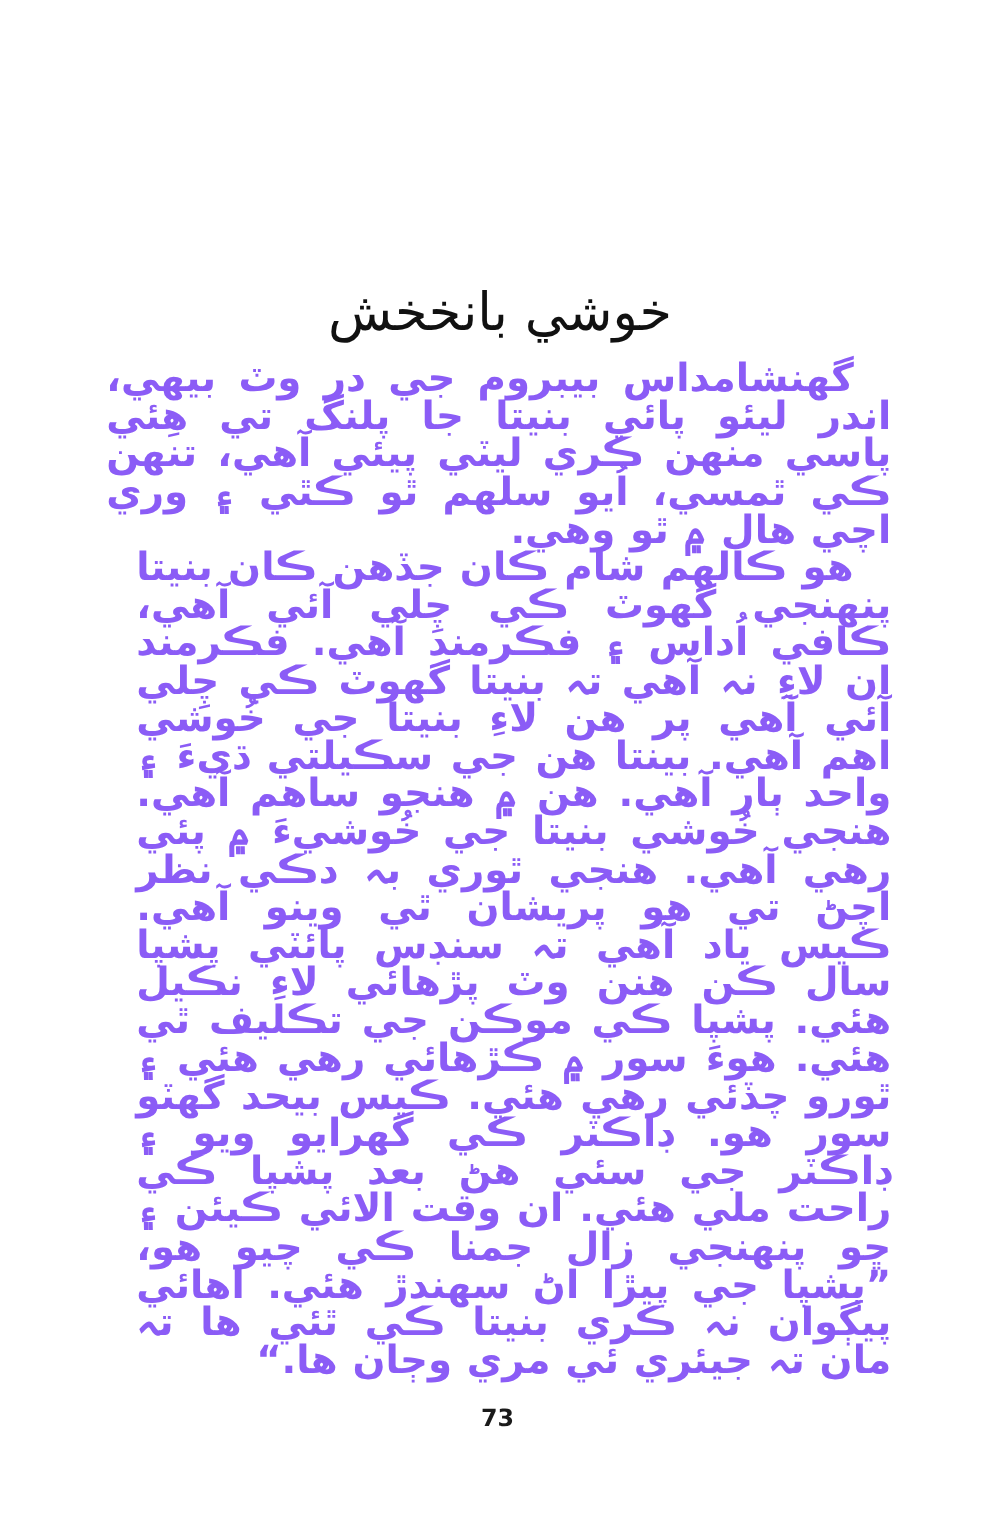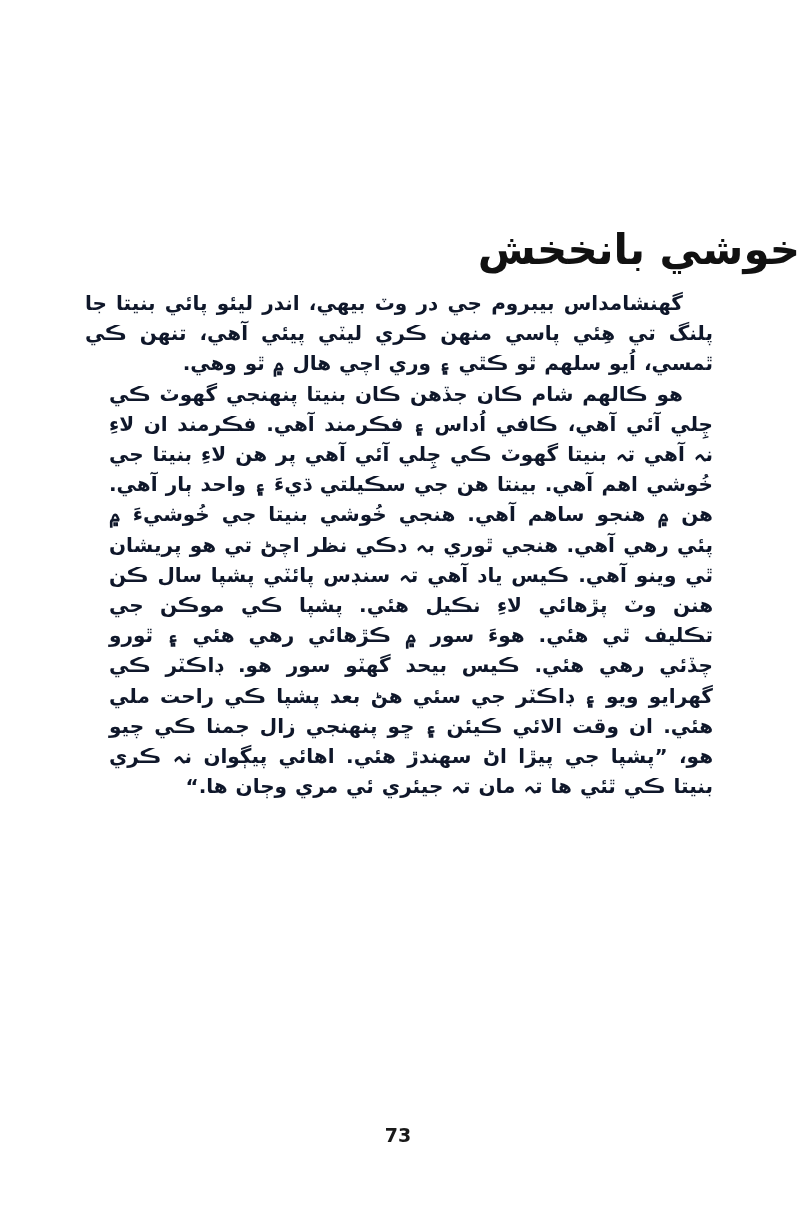--- a/index.html
+++ b/index.html
@@ -21,43 +21,43 @@
     
     box-sizing: border-box;
   }
 
   
   .chapter-title {
     position: absolute;
     top: 198px;
     left: 0;
     width: 800px;
-    text-align: right;
+    text-align: center;
     direction: rtl;
     font-size: 42px;
     line-height: 1.15;
-    font-weight: 700;
+    font-weight: 400;
     letter-spacing: 0px;
     color: #111111;
     -webkit-font-smoothing: none;
   }
 
   
   .text-block {
     position: absolute;
     top: 288px;
     left: 85px;
     width: 628px;
     direction: rtl;
     text-align: justify;
     text-align-last: right;
-    font-size: 20px;
+    font-size: 31px;
     line-height: 30.2px;
     font-weight: 700;
-    color: #0f172a;
+    color: #8b5cf6;
     word-spacing: 1px;
   }
 
   .para {
     margin: 0;
     direction: rtl;
     text-align: justify;
     text-align-last: right;
     text-justify: inter-word;
   }

